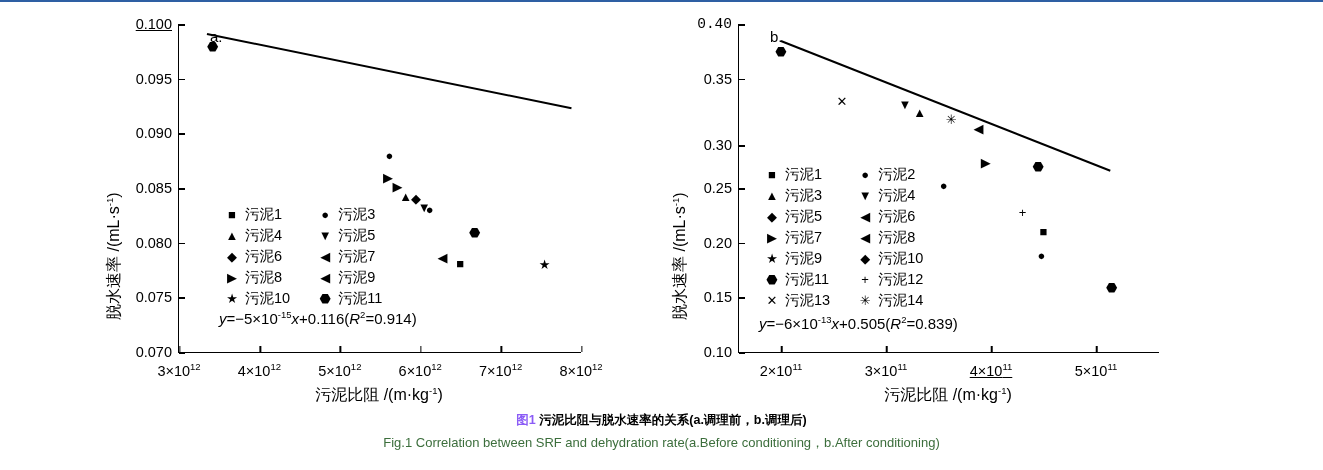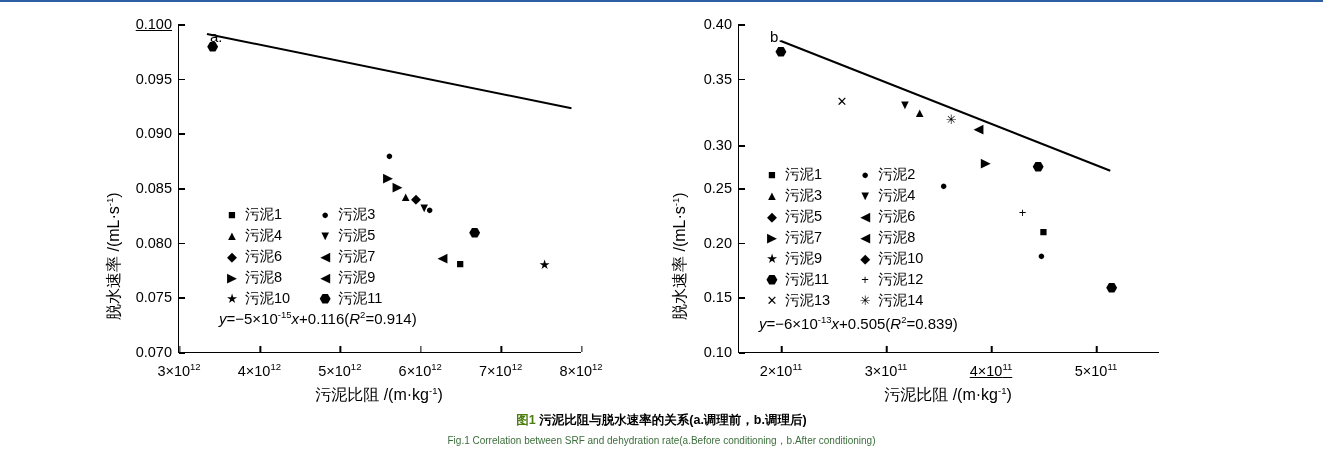--- a/index.html
+++ b/index.html
@@ -40,22 +40,22 @@
   .legend table{border-collapse:collapse;}
   .legend td{padding:1px 0;vertical-align:middle;white-space:nowrap;font-size:14.5px;}
   .legend td.mk{width:26px;text-align:center;font-size:13px;}
   .legend td.lb{padding-right:22px;}
 
   .equation{position:absolute;font-size:15px;white-space:nowrap;}
   .equation i{font-style:italic;}
 
   .caption{position:absolute;left:0;width:1323px;text-align:center;}
   .cap-cn{top:412px;font-size:12.5px;font-weight:bold;}
-  .cap-cn .figno{color:#4d7c0f;}
-  .cap-en{top:434px;font-size:10px;color:#3c6e3c;}
+  .cap-cn .figno{color:#8b5cf6;}
+  .cap-en{top:434px;font-size:13px;color:#3c6e3c;}
   .rule-top{position:absolute;left:0;top:0;width:1323px;height:2px;background:#2e5fa3;}
 </style>
 </head>
 <body>
 
 <div class="figure-wrap">
   <div class="rule-top"></div>
 
   <div class="panel" id="panel-a">
     <div class="panel-label" style="left:210px;top:28px;">a.</div>
@@ -145,21 +145,21 @@
     <div class="axis-title-x" style="left:78px;top:385px;width:420px;">污泥比阻 /(m·kg<sup>-1</sup>)</div>
 
     <div class="plot-area" id="plot-b">
 
       <div class="ytick" style="top:100%;">0.10<span class="tickline"></span></div>
       <div class="ytick" style="top:83.333%;">0.15<span class="tickline"></span></div>
       <div class="ytick" style="top:66.667%;">0.20<span class="tickline"></span></div>
       <div class="ytick" style="top:50%;">0.25<span class="tickline"></span></div>
       <div class="ytick" style="top:33.333%;margin-top:12px;">0.30<span class="tickline"></span></div>
       <div class="ytick" style="top:16.667%;">0.35<span class="tickline"></span></div>
-      <div class="ytick" style="top:0%;">0.40<span class="tickline"></span></div>
+      <div class="ytick" style="top:0%;font-family:Liberation Mono, monospace;">0.40<span class="tickline"></span></div>
 
       <div class="xtick" style="left:10%;">2×10<sup>11</sup><span class="tickline"></span></div>
       <div class="xtick" style="left:35%;">3×10<sup>11</sup><span class="tickline"></span></div>
       <div class="xtick" style="left:60%;text-decoration:underline;">4×10<sup>11</sup><span class="tickline"></span></div>
       <div class="xtick" style="left:85%;">5×10<sup>11</sup><span class="tickline"></span></div>
 
       <div class="trend" style="left:42px;top:16px;width:353.5px;transform:rotate(21.5deg);"></div>
 
       <div class="pt" style="left:42.0px;top:27.3px;">⬣</div>
       <div class="pt" style="left:102.9px;top:76.5px;">✕</div>

